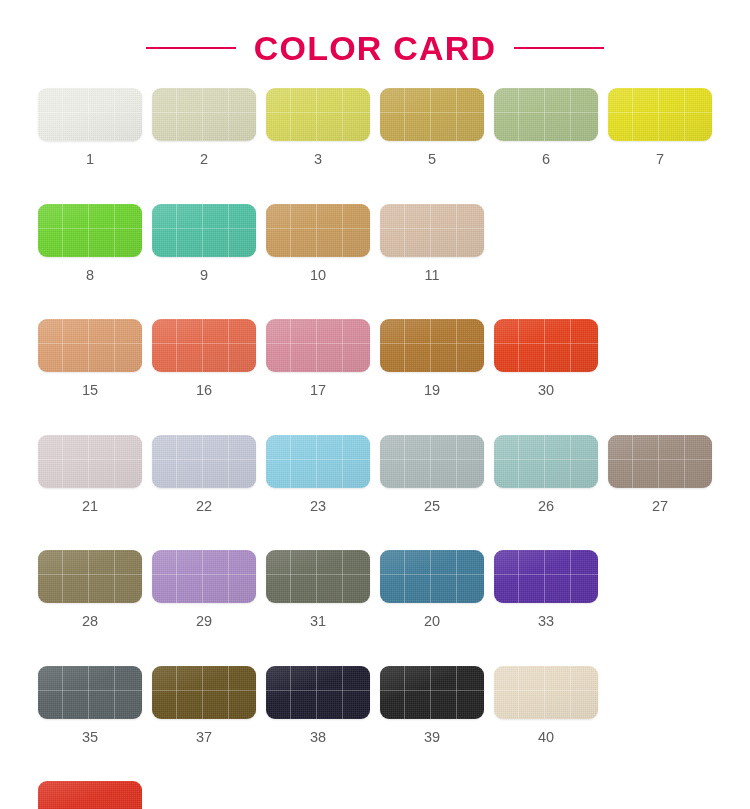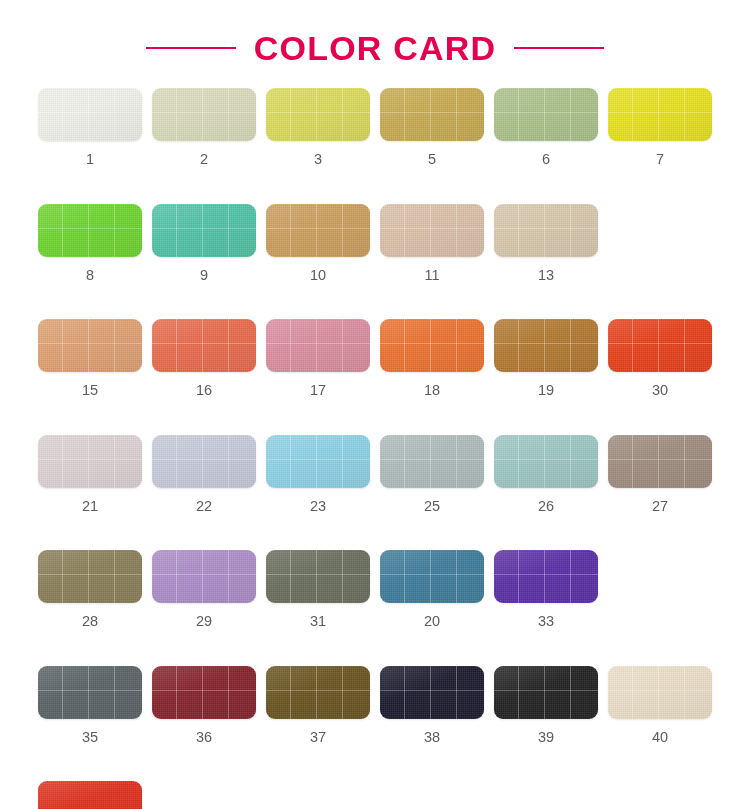--- a/index.html
+++ b/index.html
@@ -211,28 +211,20 @@
           <div class="chip-label">10</div>
         </div>
         <div class="swatch-cell">
           <div class="chip" style="background: rgb(220, 194, 171);">
             <div class="tex"></div>
             <div class="plaid"></div>
             <div class="gloss"></div>
           </div>
           <div class="chip-label">11</div>
         </div>
-        <div class="swatch-cell">
-          <div class="chip" style="background: rgb(217, 201, 174);">
-            <div class="tex"></div>
-            <div class="plaid"></div>
-            <div class="gloss"></div>
-          </div>
-          <div class="chip-label">13</div>
-        </div>
       </div>
       <div class="swatch-row">
         <div class="swatch-cell">
           <div class="chip" style="background: rgb(224, 162, 116);">
             <div class="tex"></div>
             <div class="plaid"></div>
             <div class="gloss"></div>
           </div>
           <div class="chip-label">15</div>
         </div>
@@ -246,28 +238,20 @@
         </div>
         <div class="swatch-cell">
           <div class="chip" style="background: rgb(220, 143, 160);">
             <div class="tex"></div>
             <div class="plaid"></div>
             <div class="gloss"></div>
           </div>
           <div class="chip-label">17</div>
         </div>
         <div class="swatch-cell">
-          <div class="chip" style="background: rgb(237, 115, 48);">
-            <div class="tex"></div>
-            <div class="plaid"></div>
-            <div class="gloss"></div>
-          </div>
-          <div class="chip-label">18</div>
-        </div>
-        <div class="swatch-cell">
           <div class="chip" style="background: rgb(179, 122, 49);">
             <div class="tex"></div>
             <div class="plaid"></div>
             <div class="gloss"></div>
           </div>
           <div class="chip-label">19</div>
         </div>
         <div class="swatch-cell">
           <div class="chip" style="background: rgb(232, 65, 27);">
             <div class="tex"></div>
@@ -372,28 +356,20 @@
       <div class="swatch-row">
         <div class="swatch-cell">
           <div class="chip" style="background: rgb(90, 99, 102);">
             <div class="tex"></div>
             <div class="plaid"></div>
             <div class="gloss"></div>
           </div>
           <div class="chip-label">35</div>
         </div>
         <div class="swatch-cell">
-          <div class="chip" style="background: rgb(134, 35, 44);">
-            <div class="tex"></div>
-            <div class="plaid"></div>
-            <div class="gloss"></div>
-          </div>
-          <div class="chip-label">36</div>
-        </div>
-        <div class="swatch-cell">
           <div class="chip" style="background: rgb(106, 85, 33);">
             <div class="tex"></div>
             <div class="plaid"></div>
             <div class="gloss"></div>
           </div>
           <div class="chip-label">37</div>
         </div>
         <div class="swatch-cell">
           <div class="chip" style="background: rgb(27, 27, 46);">
             <div class="tex"></div>

